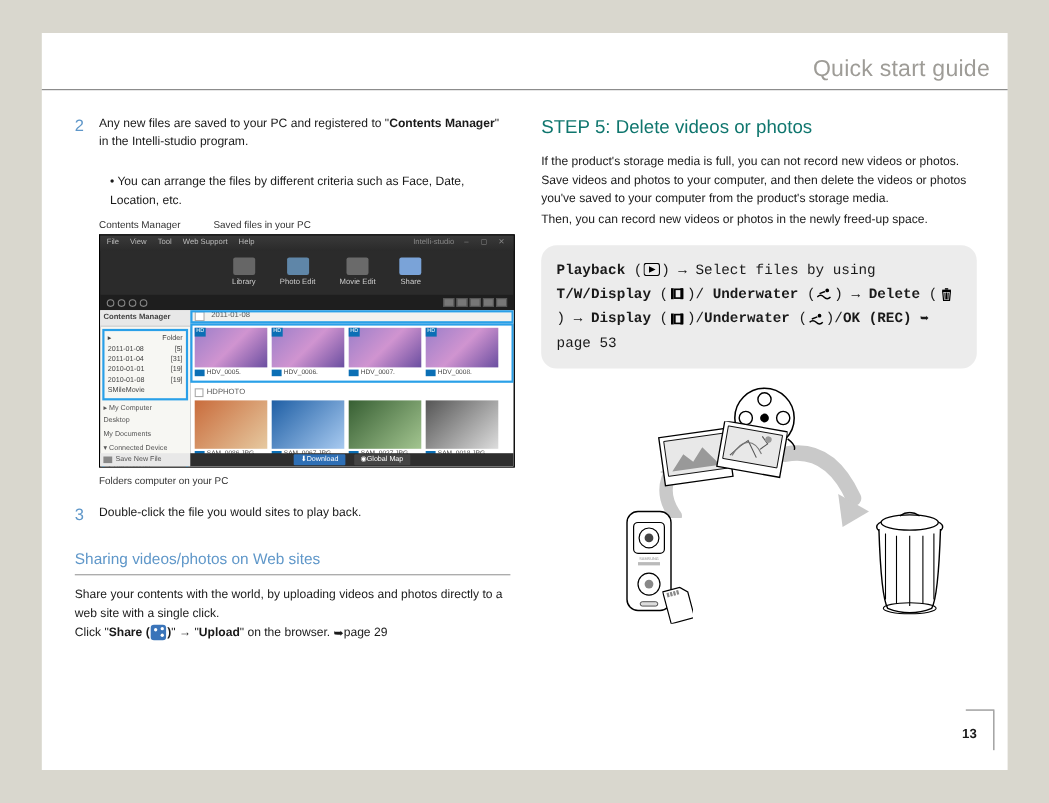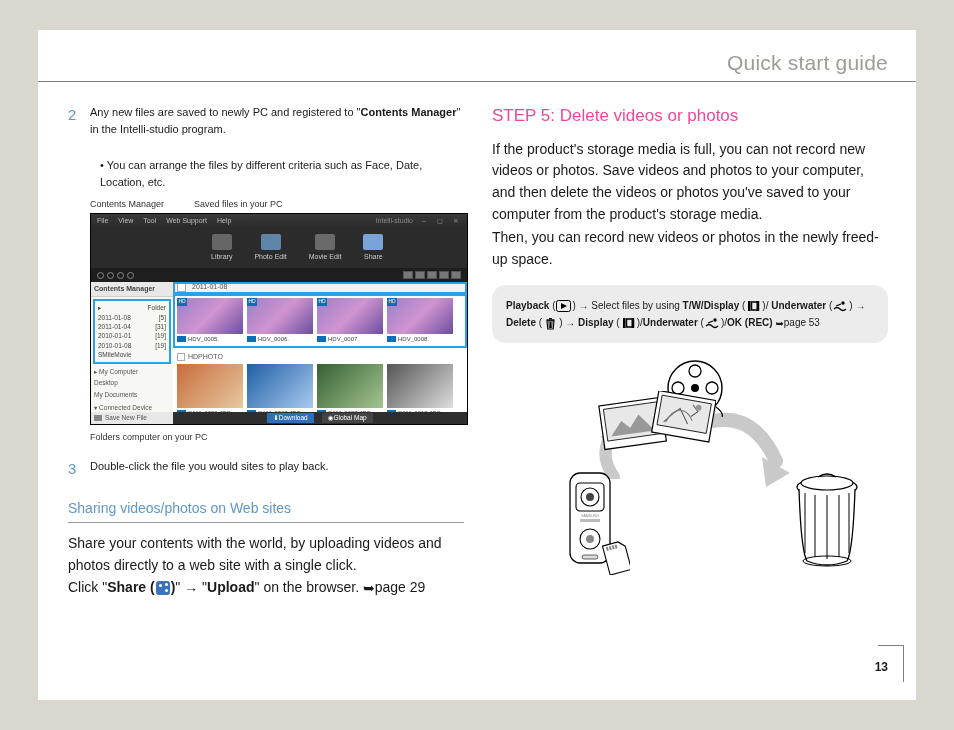--- a/index.html
+++ b/index.html
@@ -19,21 +19,21 @@
     background: #ffffff;
     padding: 0;
   }
   .header {
     height: 52px;
     border-bottom: 1px solid #808080;
     position: relative;
   }
   .header-title {
     position: absolute;
-    right: 28px; top: 18px;
+    right: 16px; top: 18px;
     font-size: 21px;
     color: #9e9c97;
     font-weight: 300;
     letter-spacing: 0.2px;
   }
   .cols {
     display: flex;
     padding: 22px 28px 0 30px;
     gap: 28px;
   }
@@ -174,51 +174,52 @@
   }
   .shot .savebar .disk{ width:8px; height:6px; background:#888;}
   .caption-below { margin: 6px 0 14px 22px; font-size: 9px; }
   .subhead {
     color: #5f97c9;
     font-size: 14px;
     font-weight: 300;
     margin: 18px 0 4px 0;
   }
   .rule { border-top: 1px solid #999; margin-bottom: 10px; }
-  .para { font-size: 14px; line-height: 1.55; }
+  .para { font-size: 11px; line-height: 1.55; }
   .para .bold { font-weight: bold; }
   .share-icon {
     display:inline-flex; width:14px; height:14px;
     background:#3a74b9; border-radius:3px;
     vertical-align:middle; position:relative;
     margin:0 1px;
   }
   .share-icon::before{
     content:""; position:absolute; left:3px; top:3px; width:3px; height:3px; border-radius:50%; background:#fff;
   }
   .share-icon::after{
     content:""; position:absolute; right:2px; top:2px; width:3px; height:3px; border-radius:50%; background:#fff;
     box-shadow: 0 6px 0 #fff;
   }
   .arrow { font-family: Arial; }
   .hook-arrow{ display:inline-block; transform:translateY(1px);}
   
   .step-title {
-    color: #ec4899;
+    color: #0f766e;
     font-size: 17px;
     font-weight: 300;
     margin-bottom: 10px;
   }
   .callout-box {
     background: #ececec;
     border-radius: 14px;
     padding: 12px 14px;
-    font-size: 10px;
+    font-size: 13px;
     line-height: 1.7;
     margin-top: 14px;
+    font-family: Liberation Mono, monospace;
   }
   .callout-box .bold { font-weight: bold; }
   .icon-inline {
     display:inline-flex; align-items:center; justify-content:center;
     width:15px; height:12px; vertical-align:middle;
     margin:0 1px;
   }
   .play-icon svg, .disp-icon svg, .swim-icon svg, .trash-icon-sm svg { display:block; }
   
   .illust {
@@ -276,21 +277,21 @@
     <div class="header-title">Quick start guide</div>
   </div>
 
   <div class="cols">
 
     <div class="col">
 
       <div class="step-row">
         <div class="step-num">2</div>
         <div class="step-body">
-          <span>Any new files are saved to newly PC and registered to "</span><span class="bold">Contents Manager</span><span>" in the Intelli-studio program.</span>
+          <span>Any new files are saved to your PC and registered to "</span><span class="bold">Contents Manager</span><span>" in the Intelli-studio program.</span>
           <div class="bullet">You can arrange the files by different criteria such as Face, Date, Location, etc.</div>
         </div>
       </div>
 
       <div class="caption-row">
         <span class="small-caption">Contents Manager</span>
         <span class="small-caption">Saved files in your PC</span>
       </div>
 
       <div class="shot">

